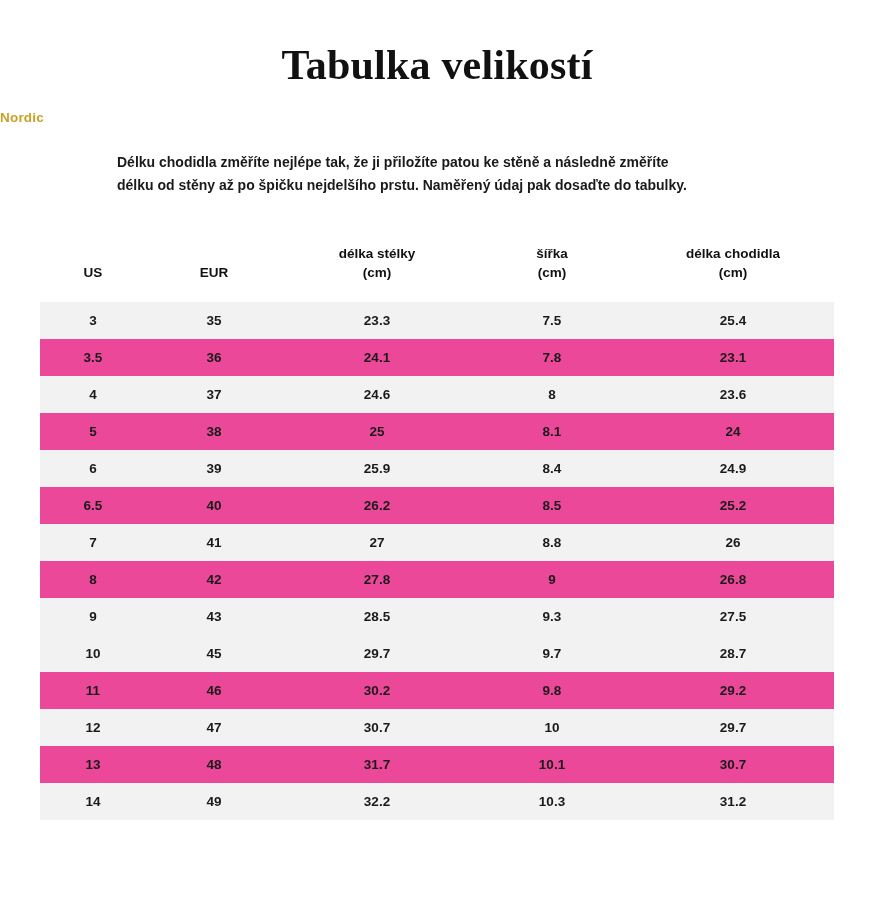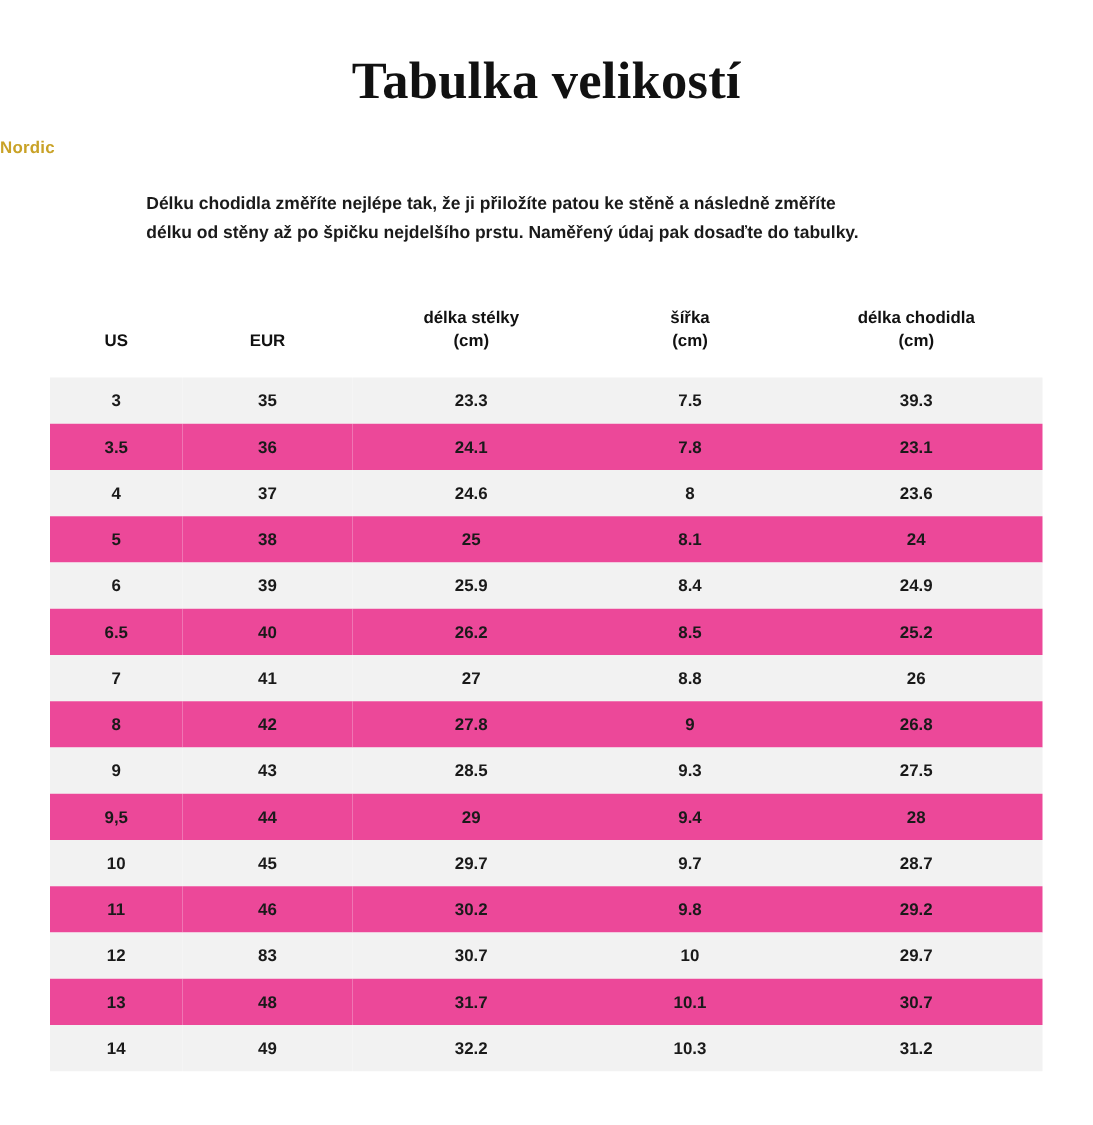--- a/index.html
+++ b/index.html
@@ -129,21 +129,21 @@
             <span>(cm)</span>
           </th>
         </tr>
       </thead>
       <tbody>
         <tr class="odd-row">
           <td>3</td>
           <td>35</td>
           <td>23.3</td>
           <td>7.5</td>
-          <td>39.3</td>
+          <td>25.4</td>
         </tr>
         <tr class="even-row">
           <td>3.5</td>
           <td>36</td>
           <td>24.1</td>
           <td>7.8</td>
           <td>23.1</td>
         </tr>
         <tr class="odd-row">
           <td>4</td>
@@ -187,44 +187,37 @@
           <td>9</td>
           <td>26.8</td>
         </tr>
         <tr class="odd-row">
           <td>9</td>
           <td>43</td>
           <td>28.5</td>
           <td>9.3</td>
           <td>27.5</td>
         </tr>
-        <tr class="even-row">
-          <td>9,5</td>
-          <td>44</td>
-          <td>29</td>
-          <td>9.4</td>
-          <td>28</td>
-        </tr>
         <tr class="odd-row">
           <td>10</td>
           <td>45</td>
           <td>29.7</td>
           <td>9.7</td>
           <td>28.7</td>
         </tr>
         <tr class="even-row">
           <td>11</td>
           <td>46</td>
           <td>30.2</td>
           <td>9.8</td>
           <td>29.2</td>
         </tr>
         <tr class="odd-row">
           <td>12</td>
-          <td>83</td>
+          <td>47</td>
           <td>30.7</td>
           <td>10</td>
           <td>29.7</td>
         </tr>
         <tr class="even-row">
           <td>13</td>
           <td>48</td>
           <td>31.7</td>
           <td>10.1</td>
           <td>30.7</td>

